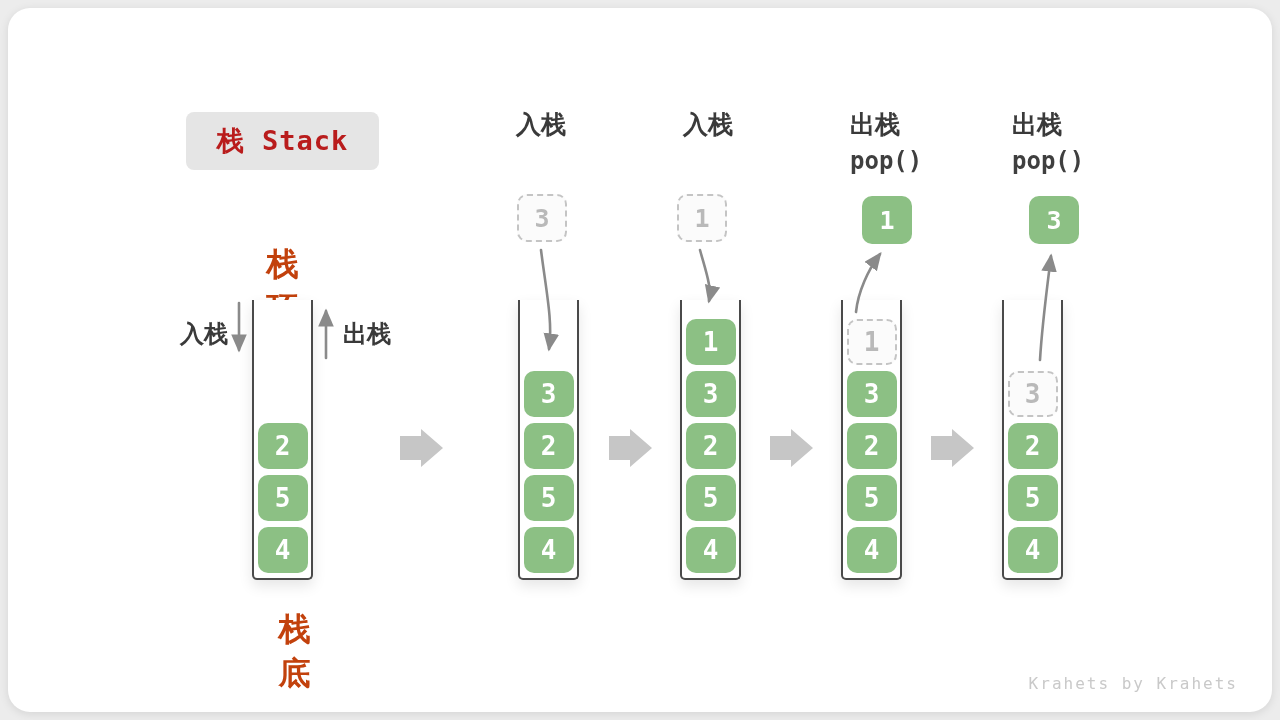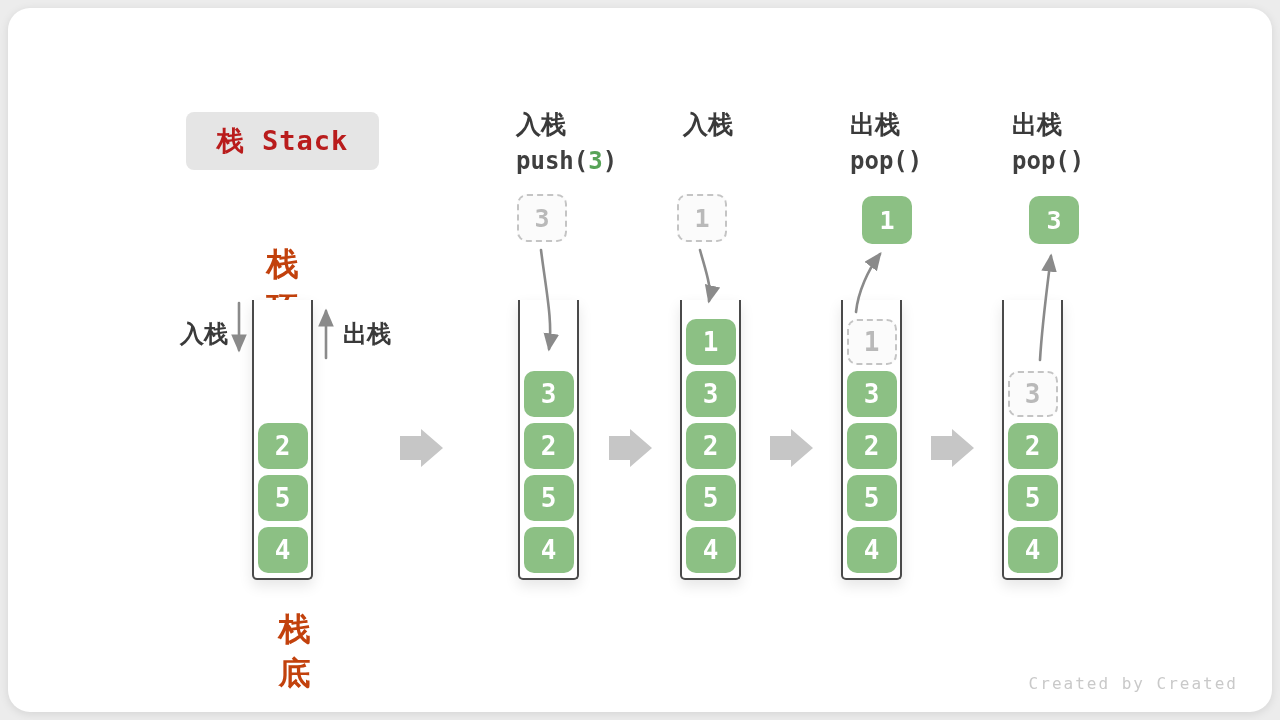--- a/index.html
+++ b/index.html
@@ -79,21 +79,20 @@
 </head>
 <body>
 
 <div id="canvas">
   <div class="card"></div>
 
   <div class="title-box">栈 Stack</div>
 
   <div class="caption" style="left:516px">
     <div class="cap-op">入栈</div>
-    <div class="cap-code"><span>push(</span><span class="arg">3</span><span>)</span></div>
   </div>
   <div class="caption" style="left:683px">
     <div class="cap-op">入栈</div>
   </div>
   <div class="caption" style="left:850px">
     <div class="cap-op">出栈</div>
     <div class="cap-code"><span>pop(</span><span class="arg"></span><span>)</span></div>
   </div>
   <div class="caption" style="left:1012px">
     <div class="cap-op">出栈</div>
@@ -161,14 +160,14 @@
 
     <path d="M856,312 C858,292 868,270 880,254" stroke="#8a8a8a" stroke-width="2.6" fill="none" marker-end="url(#ah)" stroke-linecap="round"></path>
     <path d="M1040,360 C1042,325 1047,288 1051,256" stroke="#8a8a8a" stroke-width="2.6" fill="none" marker-end="url(#ah)" stroke-linecap="round"></path>
 
     <polygon points="-21,-12 0,-12 0,-19 22,0 0,19 0,12 -21,12" transform="translate(421,448)" fill="#c6c6c6"></polygon>
     <polygon points="-21,-12 0,-12 0,-19 22,0 0,19 0,12 -21,12" transform="translate(630,448)" fill="#c6c6c6"></polygon>
     <polygon points="-21,-12 0,-12 0,-19 22,0 0,19 0,12 -21,12" transform="translate(791,448)" fill="#c6c6c6"></polygon>
     <polygon points="-21,-12 0,-12 0,-19 22,0 0,19 0,12 -21,12" transform="translate(952,448)" fill="#c6c6c6"></polygon>
   </svg>
 
-  <div class="watermark">Created by Created</div>
+  <div class="watermark">Krahets by Krahets</div>
 </div>
 
 </body></html>

